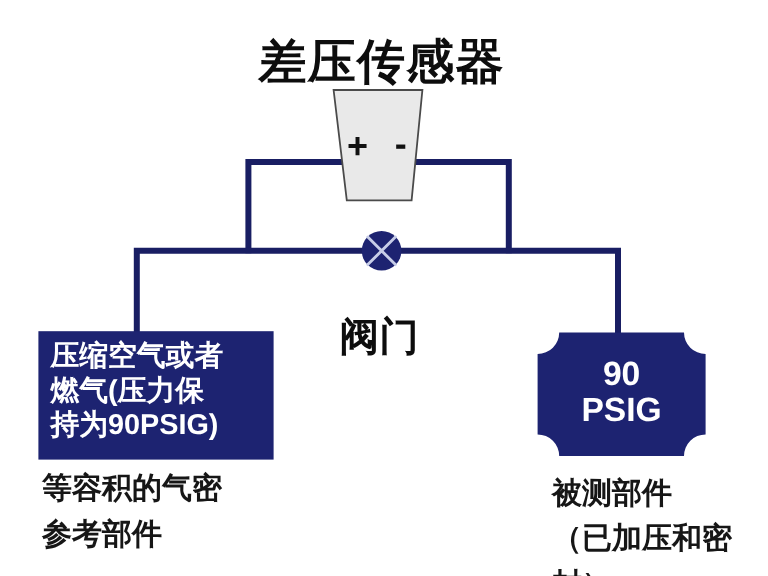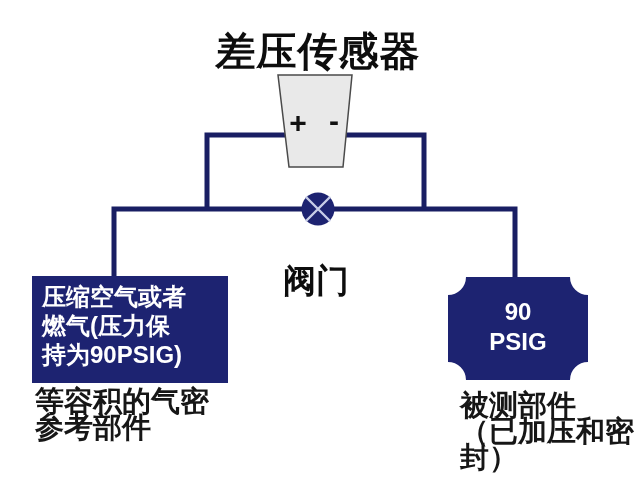--- a/index.html
+++ b/index.html
@@ -50,27 +50,27 @@
     left: 10px; top: 6px;
     position: absolute;
     font-size: 24px; line-height: 29px;
     font-weight: 600;
     color: #ffffff;
     white-space: pre-line;
   }
   .badge-text {
     left: 448px; top: 297px; width: 140px;
     text-align: center;
-    font-size: 24px; line-height: 30px;
+    font-size: 28px; line-height: 30px;
     font-weight: 600;
     color: #ffffff;
     white-space: pre-line;
   }
   .caption {
-    font-size: 29px; line-height: 26px;
+    font-size: 25px; line-height: 38px;
     font-weight: 600;
     color: #161616;
     white-space: pre-line;
   }
   .caption-left  { left: 35px;  top: 388px; }
   .caption-right { left: 460px; top: 392px; }
 </style>
 </head>
 <body>
 

